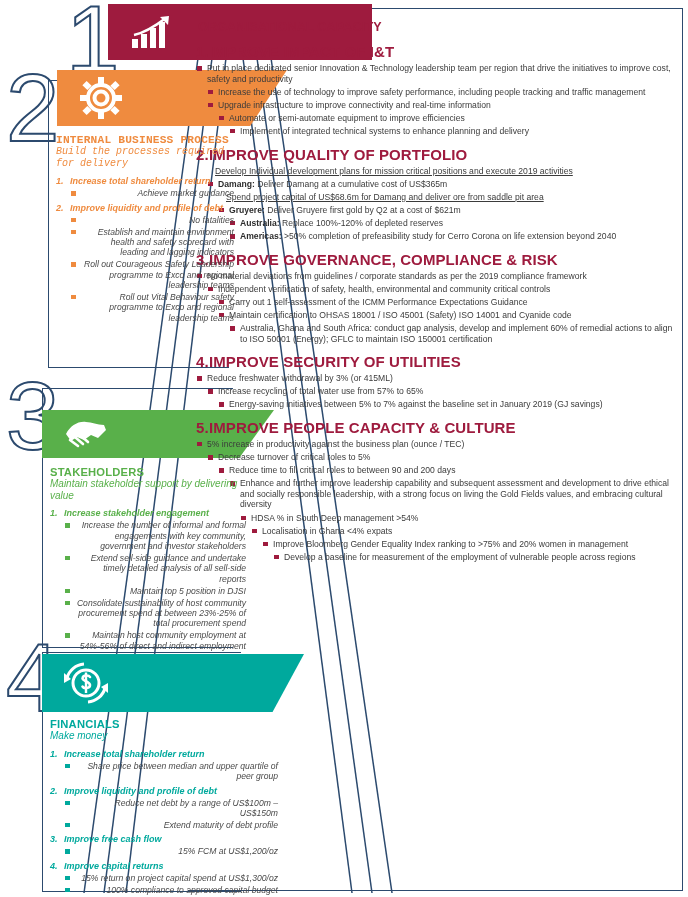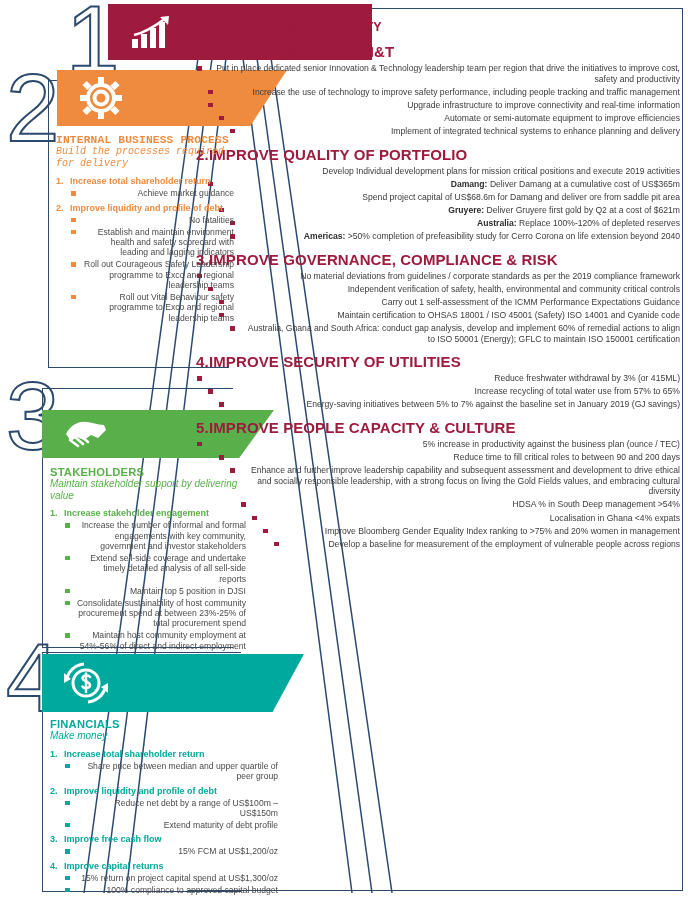--- a/index.html
+++ b/index.html
@@ -83,47 +83,48 @@
   }
   .main .mainsub{
     font-size:10.5px;font-style:italic;color:#9e1b3e;margin:0 0 8px 4px;
   }
   .sec-title{
     font-size:15px;font-weight:bold;color:#9e1b3e;letter-spacing:.1px;
     margin:9px 0 3px 0;
   }
   .sec-title .num{display:inline-block;width:13px;}
 
-  ul.b{list-style:none;margin:0;padding:0;text-align:right;}
+  ul.b{list-style:none;margin:0;padding:0;}
   ul.b li{
     position:relative;
     font-size:8.6px;
     line-height:10.6px;
     color:#3b3b3b;
     margin:0 0 2.5px 0;
     padding-left:11px;
   }
   ul.b li::before{
     content:"";
     position:absolute;left:1px;top:3px;
     width:4.5px;height:4.5px;background:#9e1b3e;
   }
-  ul.b li.nob{padding-left:11px;}
+  ul.b li.nob{padding-left:19px;text-decoration:underline;}
   ul.b li.nob::before{display:none;}
   ul.b li b{color:#2d2d2d;}
 
   
   .card{position:absolute;z-index:4;}
   .card .ctitle{font-size:11.2px;font-weight:bold;line-height:12.4px;letter-spacing:.2px;}
   .card .csub{font-size:10px;font-style:italic;line-height:11.4px;margin-top:0px;}
   .card ol{list-style:none;margin:7px 0 0 0;padding:0;counter-reset:gitem;}
   .card ol > li{
     position:relative;padding-left:14px;margin-bottom:1px;
     font-size:9px;font-weight:bold;line-height:11px;
     counter-increment:gitem;
+    font-style:italic;
   }
   .card ol > li::before{
     content:counter(gitem) ".";
     position:absolute;left:0;top:0;font-weight:bold;
   }
   .card ul{list-style:none;margin:1px 0 4px 0;padding:0;font-weight:normal;text-align:right;}
   .card ul li{
     position:relative;padding-left:12px;margin-bottom:1.5px;
     font-size:8.6px;line-height:10.4px;color:#4a4a4a;font-weight:normal;
   }
@@ -262,20 +263,21 @@
         </ul>
         <div class="sec-title"><span class="num">4.</span><span>IMPROVE SECURITY OF UTILITIES</span></div>
         <ul class="b">
           <li style="margin-left: 0px;">Reduce freshwater withdrawal by 3% (or 415ML)</li>
           <li style="margin-left: 11px;">Increase recycling of total water use from 57% to 65%</li>
           <li style="margin-left: 22px;">Energy-saving initiatives between 5% to 7% against the baseline set in January 2019 (GJ savings)</li>
         </ul>
         <div class="sec-title"><span class="num">5.</span><span>IMPROVE PEOPLE CAPACITY &amp; CULTURE</span></div>
         <ul class="b">
           <li style="margin-left: 0px;">5% increase in productivity against the business plan (ounce / TEC)</li>
+          <li style="margin-left: 11px;">Decrease turnover of critical roles to 5%</li>
           <li style="margin-left: 22px;">Reduce time to fill critical roles to between 90 and 200 days</li>
           <li style="margin-left: 33px;">Enhance and further improve leadership capability and subsequent assessment and development to drive ethical and socially responsible leadership, with a strong focus on living the Gold Fields values, and embracing cultural diversity</li>
           <li style="margin-left: 44px;">HDSA % in South Deep management &gt;54%</li>
           <li style="margin-left: 55px;">Localisation in Ghana &lt;4% expats</li>
           <li style="margin-left: 66px;">Improve Bloomberg Gender Equality Index ranking to &gt;75% and 20% women in management</li>
           <li style="margin-left: 77px;">Develop a baseline for measurement of the employment of vulnerable people across regions</li>
         </ul>
       </div>
   </div>
 
@@ -297,21 +299,21 @@
       </div>
   </div>
 
   <div class="card card3">
     <div class="ctitle">STAKEHOLDERS</div>
     <div class="csub">Maintain stakeholder support by delivering value</div>
     <div class="groups">
         <ol>
           <li>Increase stakeholder engagement<ul>
               <li>Increase the number of informal and formal engagements with key community, government and investor stakeholders</li>
-              <li>Extend sell-side coverage and undertake timely detailed analysis of all sell-side reports</li>
+              <li>Extend sell-side guidance and undertake timely detailed analysis of all sell-side reports</li>
               <li>Maintain top 5 position in DJSI</li>
               <li>Consolidate sustainability of host community procurement spend at between 23%-25% of total procurement spend</li>
               <li>Maintain host community employment at 54%-56% of direct and indirect employment</li>
             </ul></li>
         </ol>
       </div>
   </div>
 
   <div class="card card4">
     <div class="ctitle">FINANCIALS</div>

